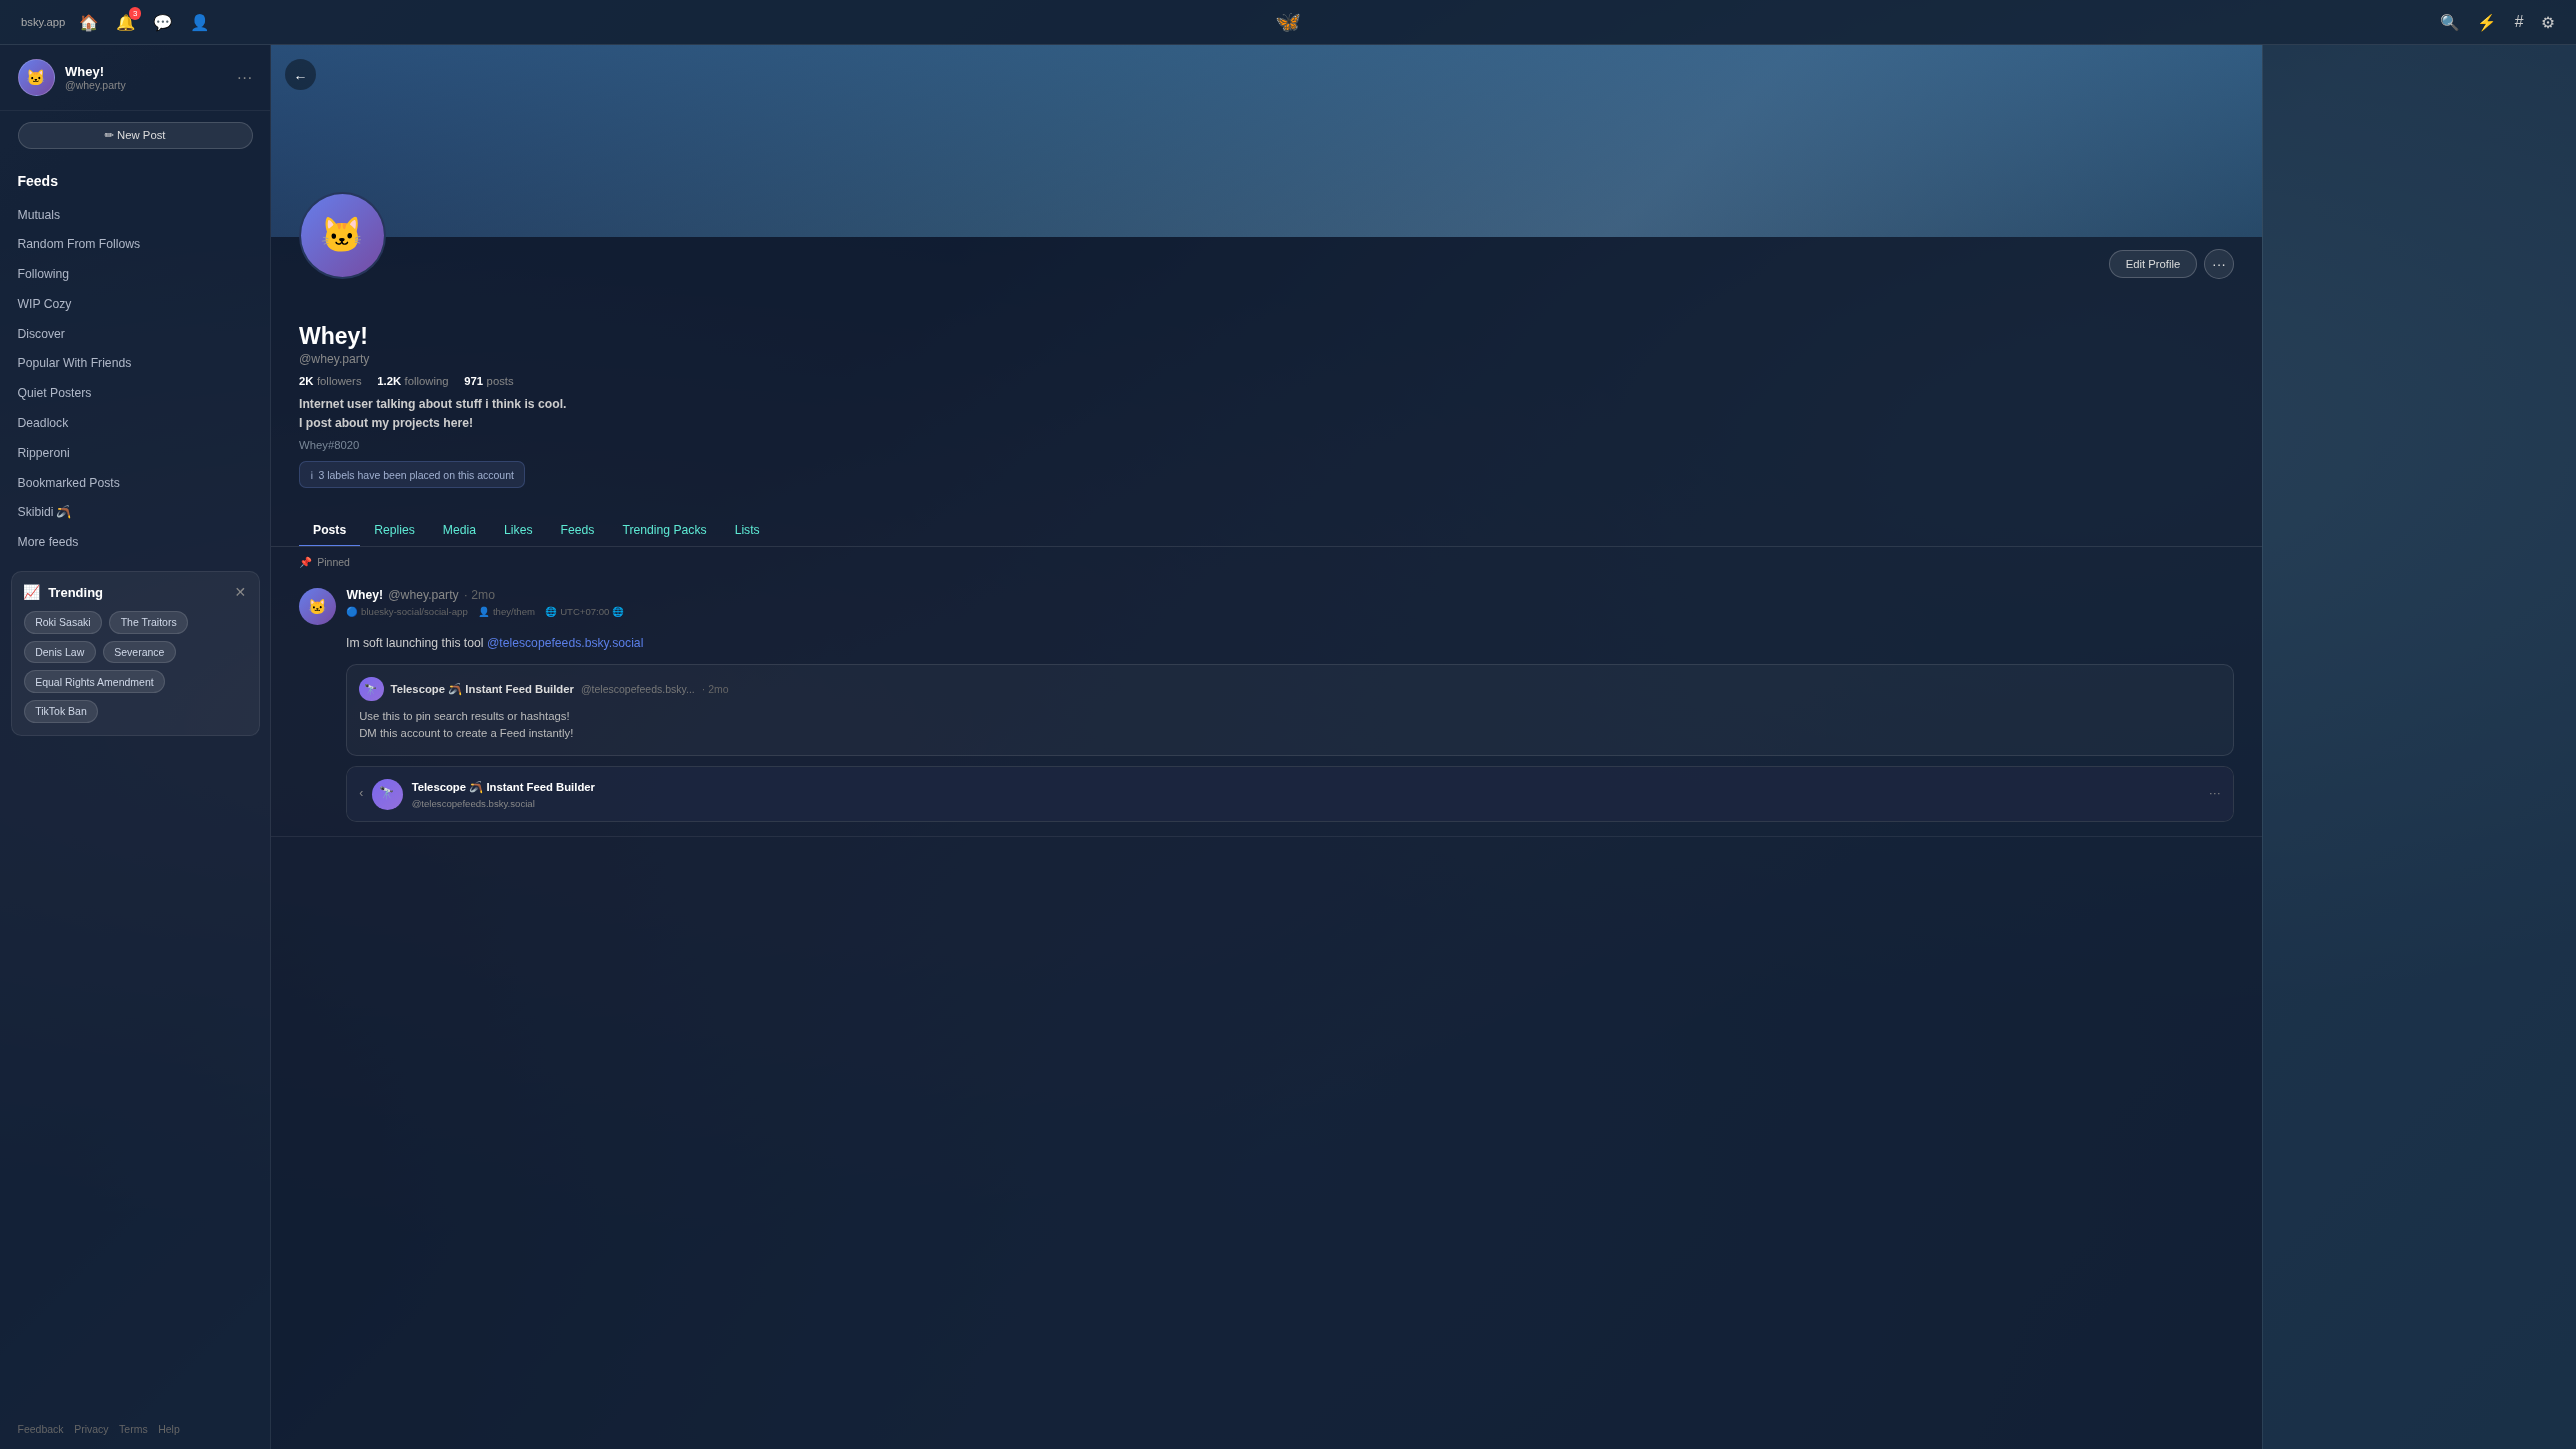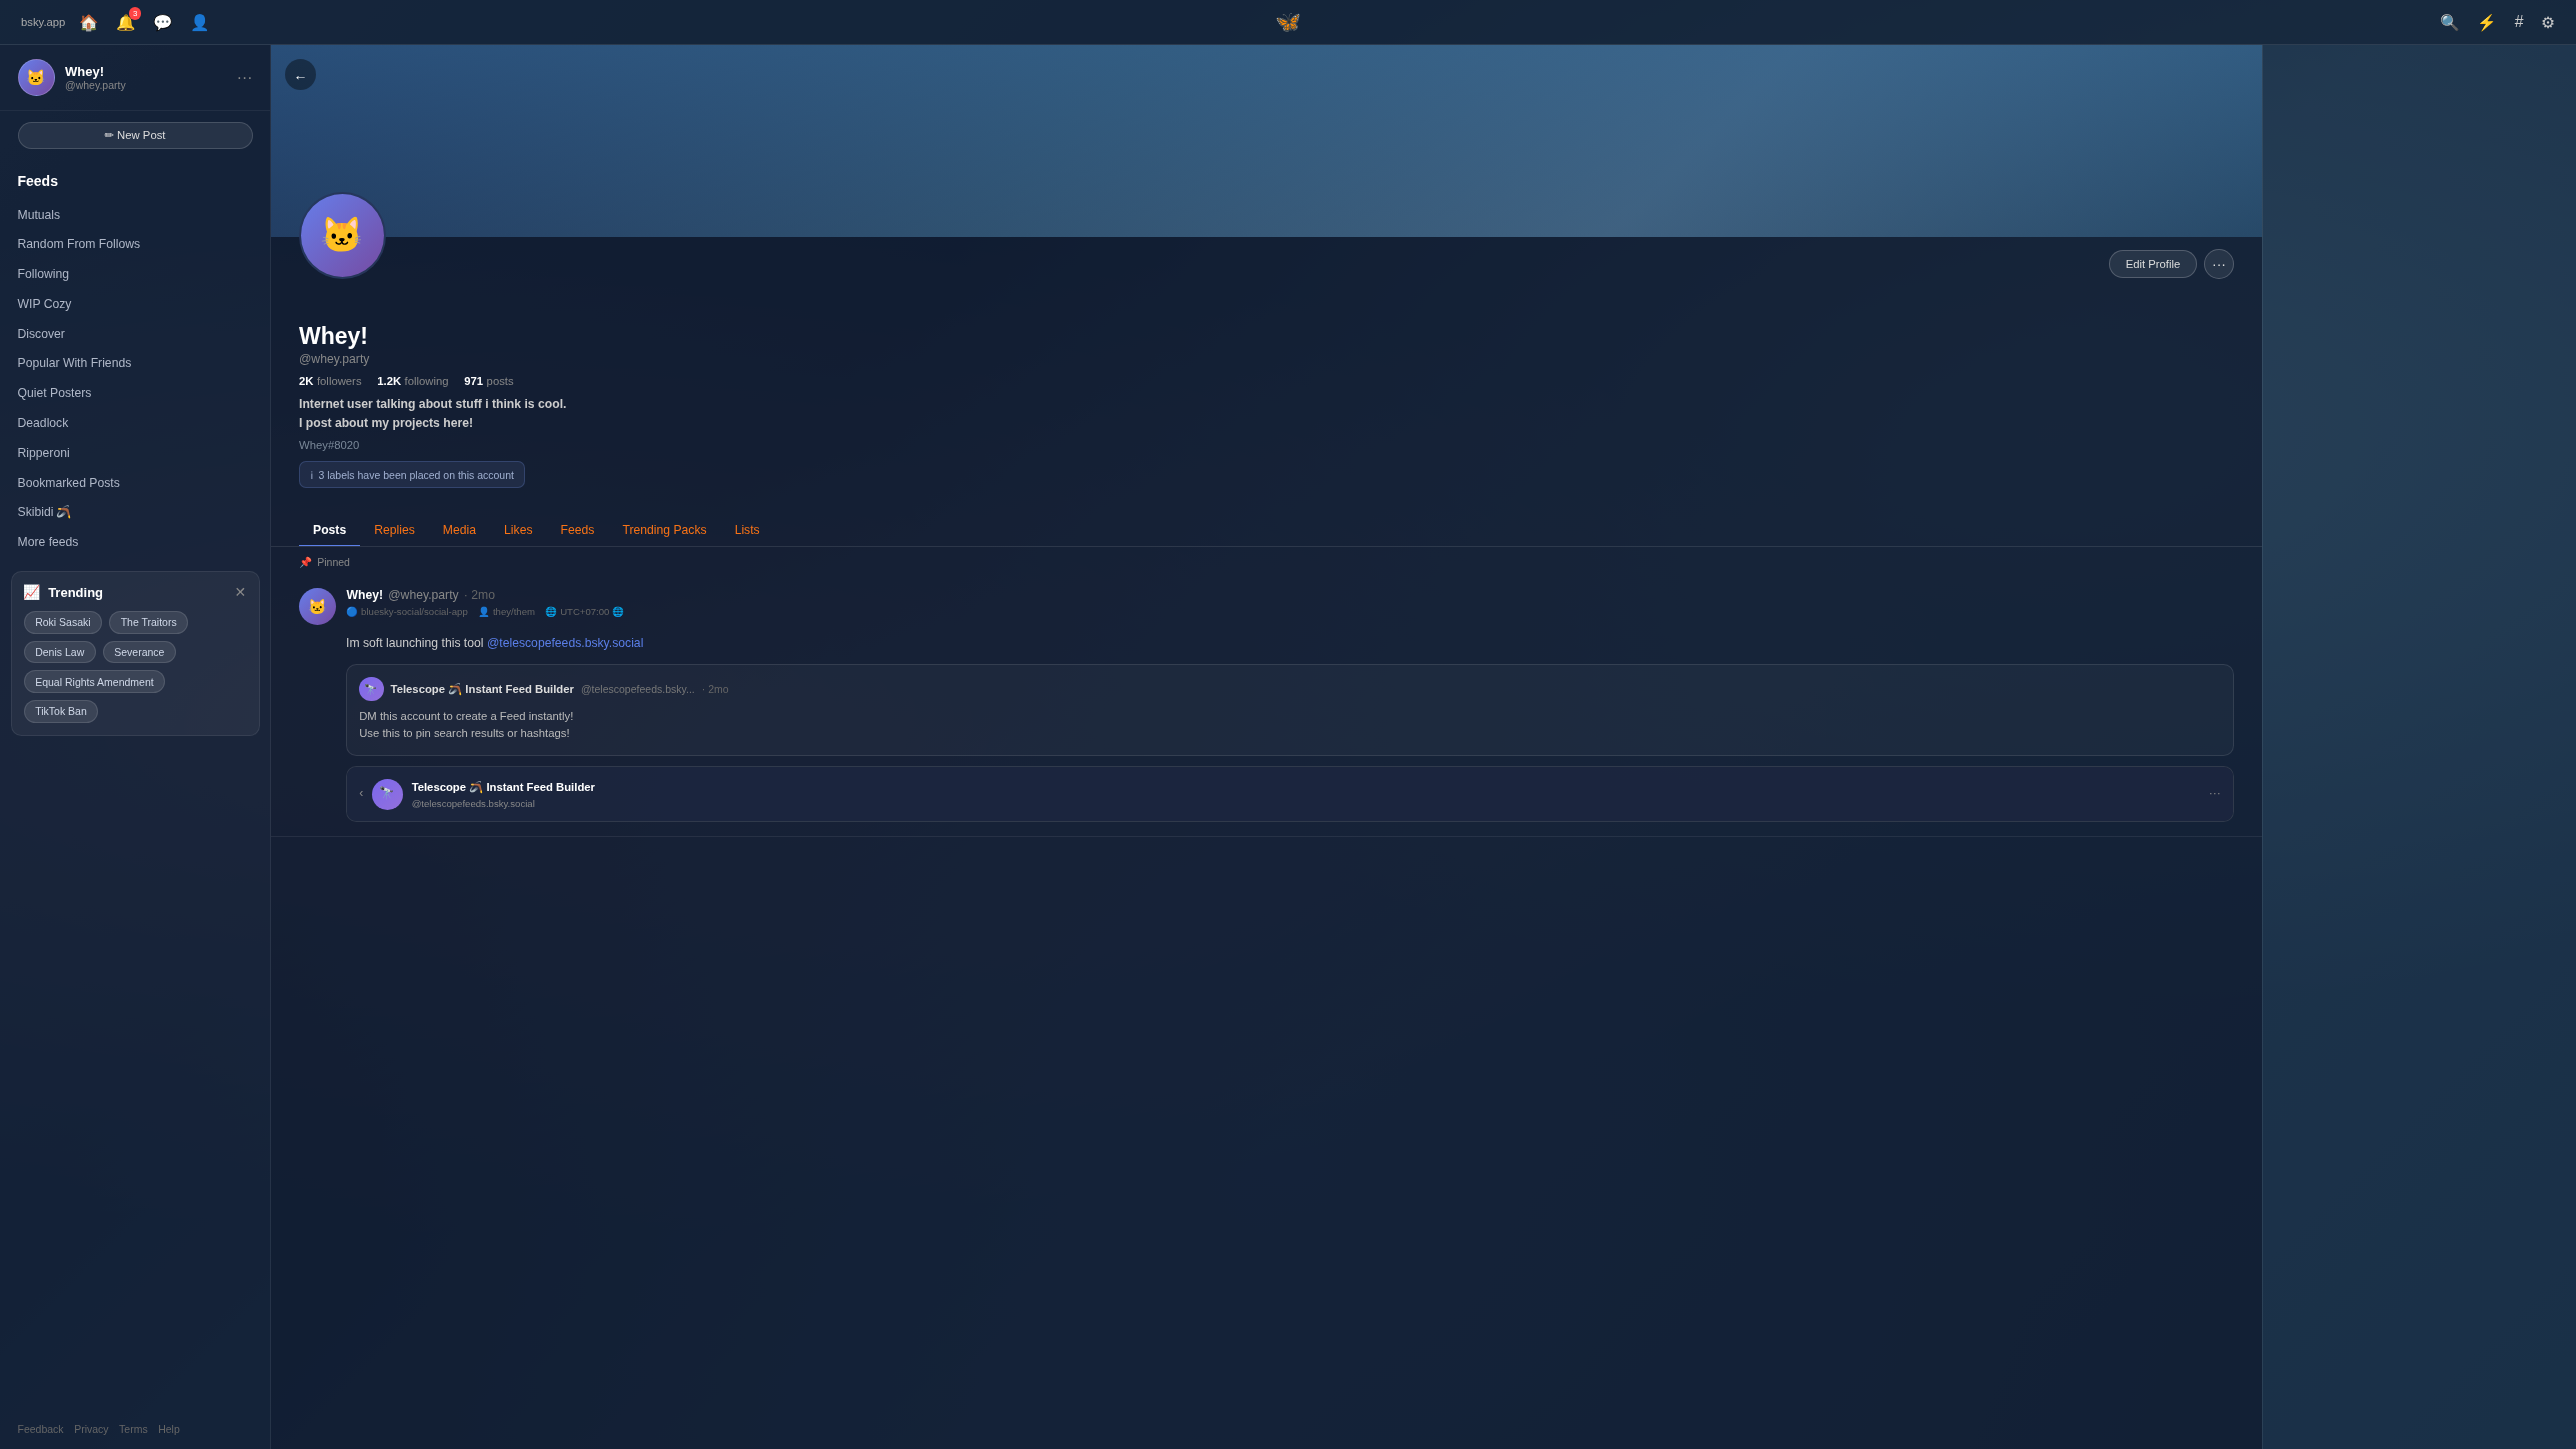--- a/index.html
+++ b/index.html
@@ -380,21 +380,21 @@
     
     .profile-tabs {
       display: flex;
       border-bottom: 0.9px solid rgba(255,255,255,0.1);
       padding: 0 28px;
       margin-top: 12.2px;
     }
     .profile-tab {
       padding: 8.7px 14px;
       font-size: 12.2px;
-      color: #f97316;
+      color: #5eead4;
       cursor: pointer;
       border-bottom: 1.7px solid transparent;
       transition: color 0.2s, border-color 0.2s;
     }
     .profile-tab.active {
       color: #fff;
       border-bottom-color: #5b7fe8;
       font-weight: 600;
     }
 
@@ -775,22 +775,22 @@
 
             
             <div class="quoted-post" style="position:relative;">
               <div class="quoted-header">
                 <div class="quoted-avatar">🔭</div>
                 <span class="quoted-name">Telescope 🪃 Instant Feed Builder</span>
                 <span class="quoted-handle">@telescopefeeds.bsky...</span>
                 <span class="quoted-time">· 2mo</span>
               </div>
               <div class="quoted-body">
+                <div>Use this to pin search results or hashtags!</div>
                 <div>DM this account to create a Feed instantly!</div>
-                <div>Use this to pin search results or hashtags!</div>
               </div>
             </div>
 
             
             <div class="chat-widget">
               <div class="chat-widget-header">
                 <span class="chat-back">‹</span>
                 <div class="chat-avatar">🔭</div>
                 <div class="chat-title-area">
                   <div class="chat-title">Telescope 🪃 Instant Feed Builder</div>

